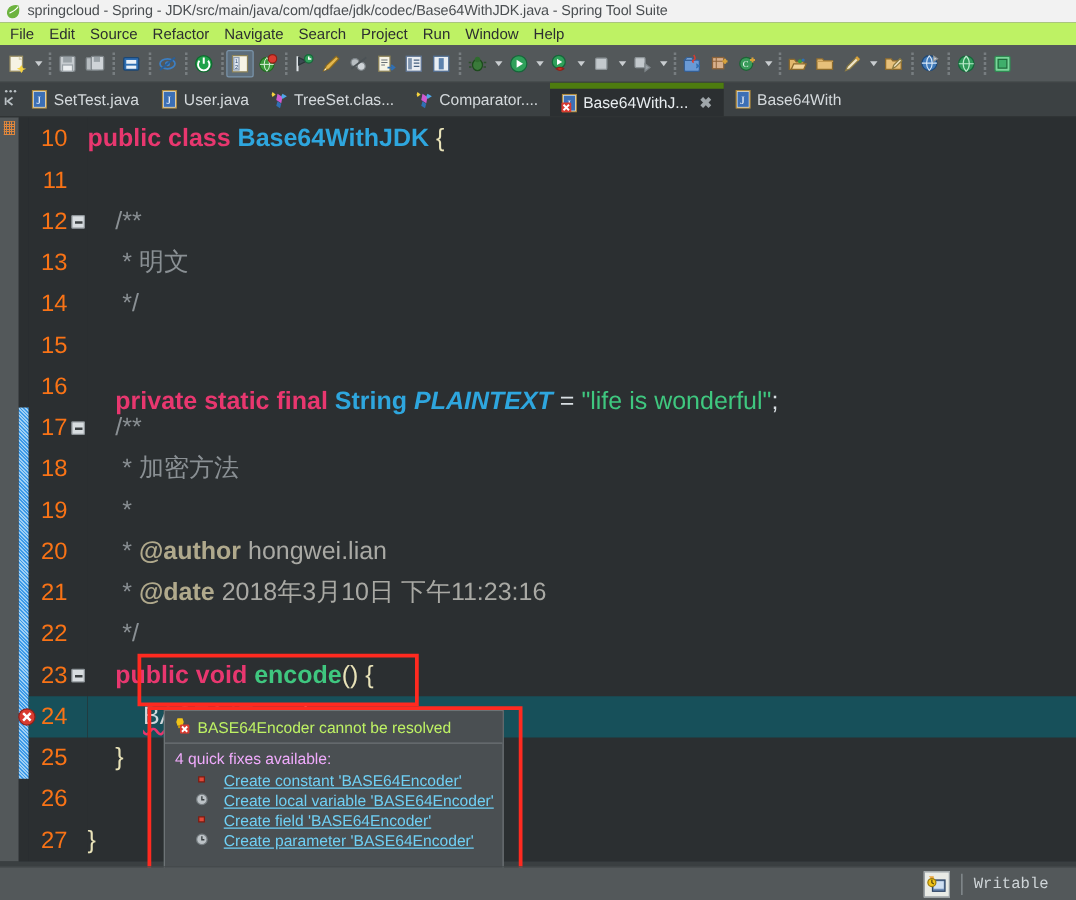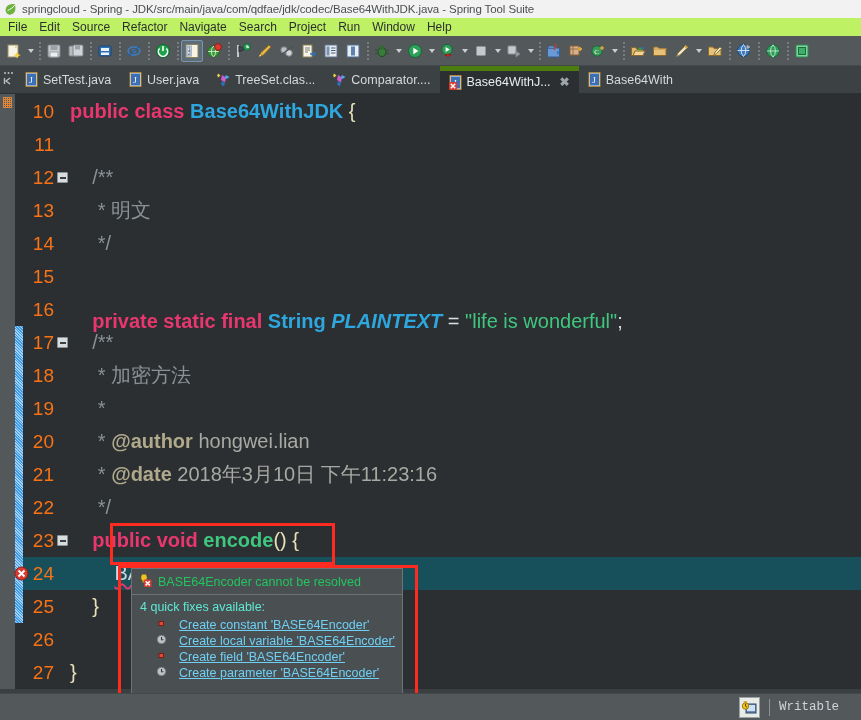--- a/index.html
+++ b/index.html
@@ -184,22 +184,22 @@
   .qf-pop {
     position: absolute; background: #4a4f52;
     border: 1px solid #6d7376; box-sizing: border-box;
     font-size: 12.5px; color: #e4e9ec;
   }
   .qf-head {
     display:flex; align-items:center; gap:6px;
     padding: 4px 6px; border-bottom: 1px solid #6d7376;
     background: #4a4f52;
   }
-  .qf-head-text { font-size: 12.5px; color: #22c55e; }
-  .qf-sub { padding: 5px 8px 3px 8px; font-size: 12.5px; color: #5eead4; }
+  .qf-head-text { font-size: 12.5px; color: #bef264; }
+  .qf-sub { padding: 5px 8px 3px 8px; font-size: 12.5px; color: #f0abfc; }
   .qf-list { padding: 0 0 6px 0; margin: 0; list-style: none; }
   .qf-item {
     display: flex; align-items: flex-start; gap: 12px;
     padding: 1px 8px 1px 24px; font-size: 12.5px;
   }
   .qf-bullet { width: 11px; height: 11px; flex: none; }
   .qf-link {
     color: #6fd0f5; text-decoration: underline; white-space: nowrap;
   }
   .qf-bottombar {

